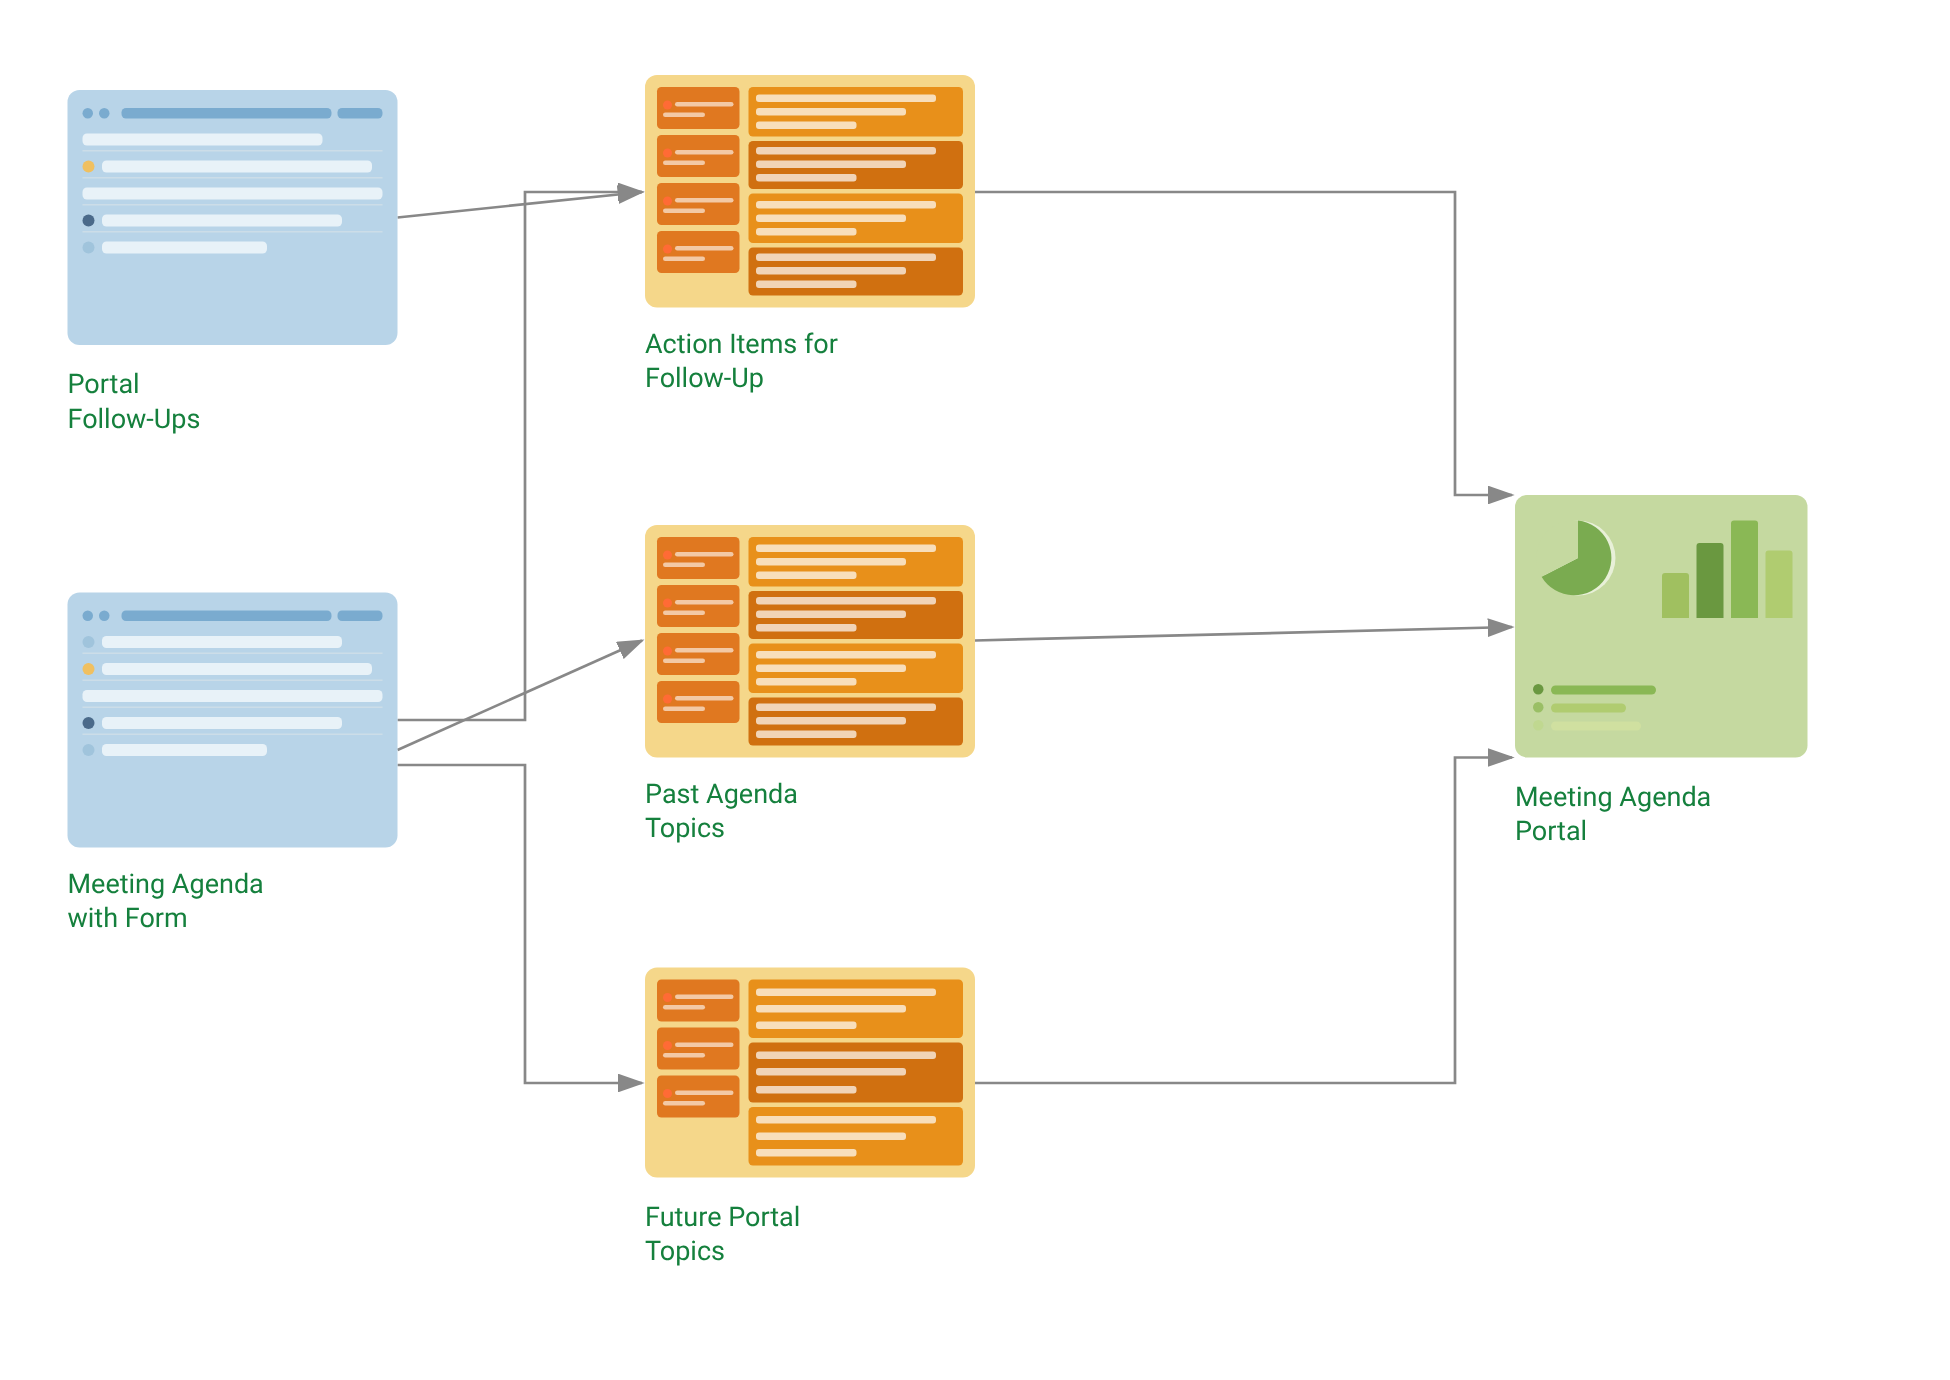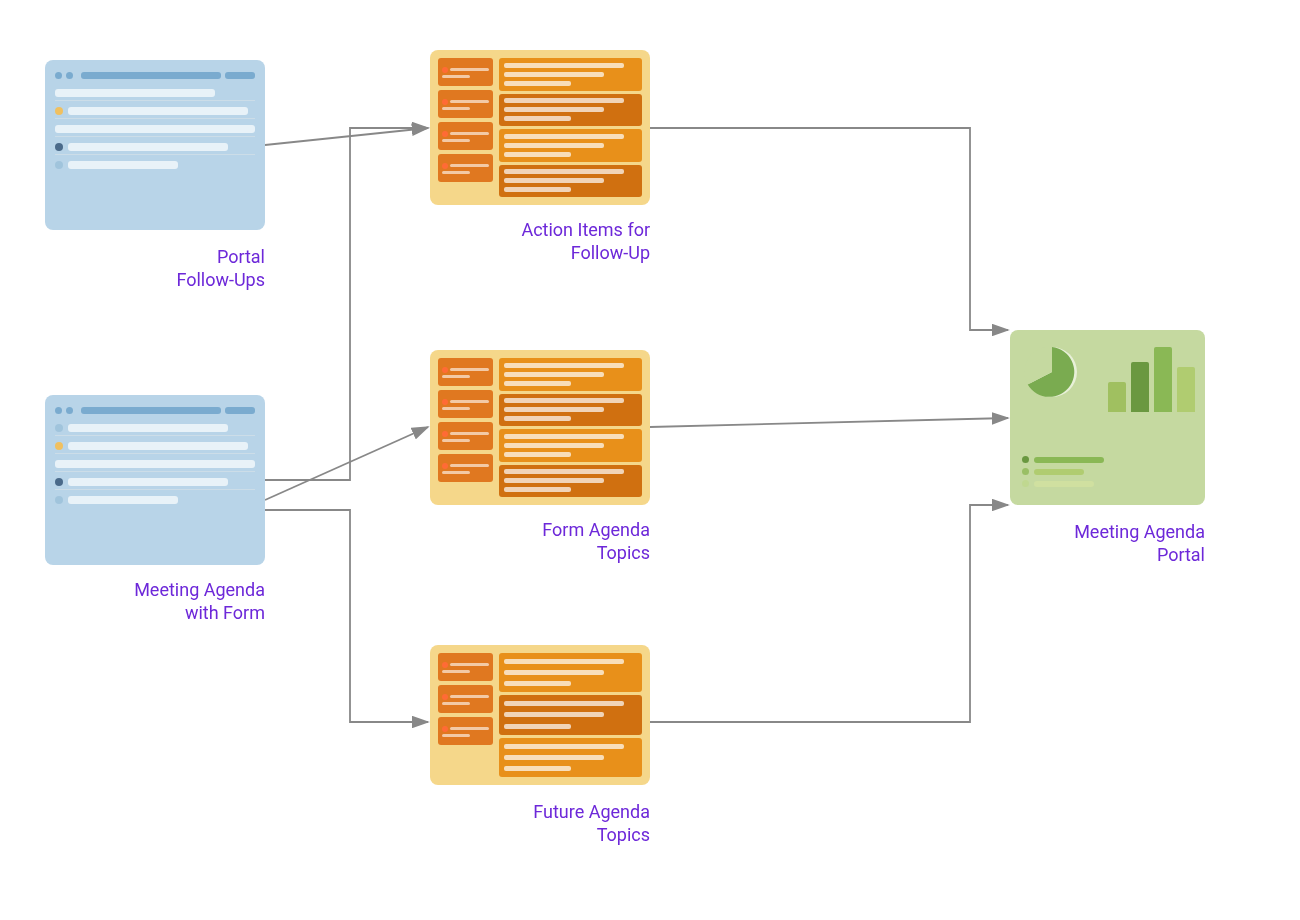--- a/index.html
+++ b/index.html
@@ -69,22 +69,22 @@
       border-radius: 50%;
       flex-shrink: 0;
     }
     .dot-row.yellow { background: #f0c060; }
     .dot-row.navy { background: #4a6a8a; }
     .dot-row.ltblue { background: #a0c4dc; }
 
     
     .card-label {
       position: absolute;
-      text-align: right;
-      color: #6d28d9;
+      text-align: left;
+      color: #15803d;
       font-size: 18px;
       font-weight: 400;
       line-height: 1.3;
     }
 
     
     .mid-card {
       position: absolute;
       background: #f5d78a;
       border-radius: 8px;
@@ -404,21 +404,21 @@
         <div class="orange-line m"></div>
         <div class="orange-line s"></div>
       </div>
       <div class="mid-right-block" style="background:#d07010;">
         <div class="orange-line l"></div>
         <div class="orange-line m"></div>
         <div class="orange-line s"></div>
       </div>
     </div>
   </div>
-  <div class="card-label" style="left:430px; top:518px; width:220px; white-space:pre-line;">Form Agenda
+  <div class="card-label" style="left:430px; top:518px; width:220px; white-space:pre-line;">Past Agenda
 Topics</div>
 
   <div class="mid-card" style="left:430px; top:645px; height:140px;">
     <div class="mid-card-left">
       <div class="db-block">
         <div style="display:flex;align-items:center;gap:2px;">
             <div class="db-dot"></div>
             <div class="db-line med"></div>
           </div>
         <div class="db-line short"></div>
@@ -449,21 +449,21 @@
         <div class="orange-line m"></div>
         <div class="orange-line s"></div>
       </div>
       <div class="mid-right-block">
         <div class="orange-line l"></div>
         <div class="orange-line m"></div>
         <div class="orange-line s"></div>
       </div>
     </div>
   </div>
-  <div class="card-label" style="left:430px; top:800px; width:220px; white-space:pre-line;">Future Agenda
+  <div class="card-label" style="left:430px; top:800px; width:220px; white-space:pre-line;">Future Portal
 Topics</div>
 
   <div class="right-card" style="left:1010px; top:330px;">
 
     <svg width="60" height="60" style="position:absolute; top:12px; left:12px;">
 
       <circle cx="30" cy="30" r="25" fill="#e8f0d8"></circle>
       <path d="M30,30 L30,5 A25,25 0 1,1 5.7,42.5 Z" fill="#7aab50"></path>
       <path d="M30,30 L5.7,42.5 A25,25 0 0,1 30,5 Z" fill="#c5d9a0"></path>
     </svg>

